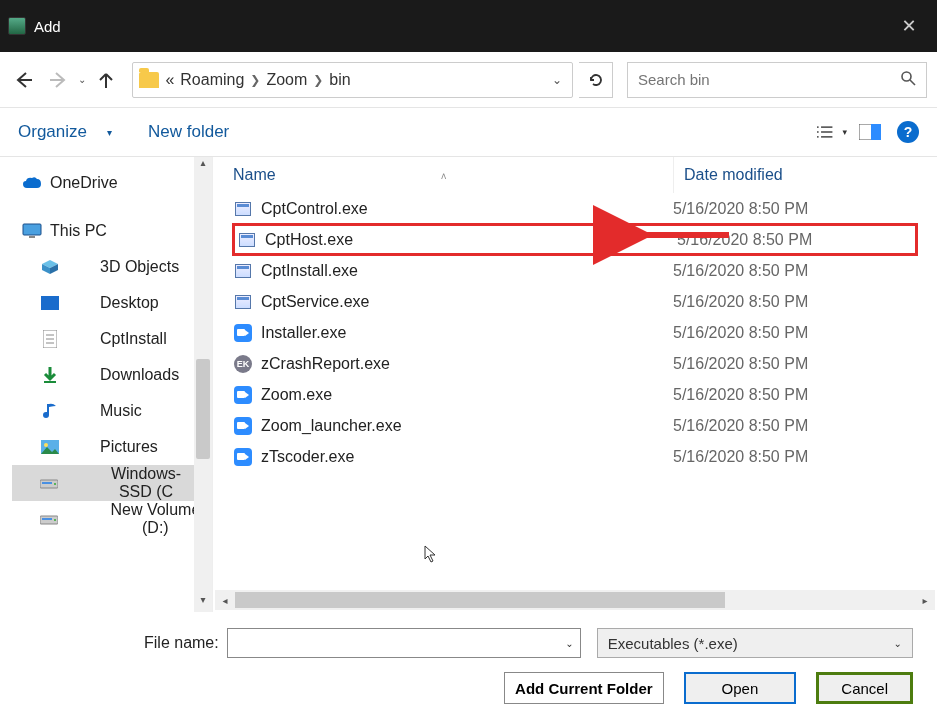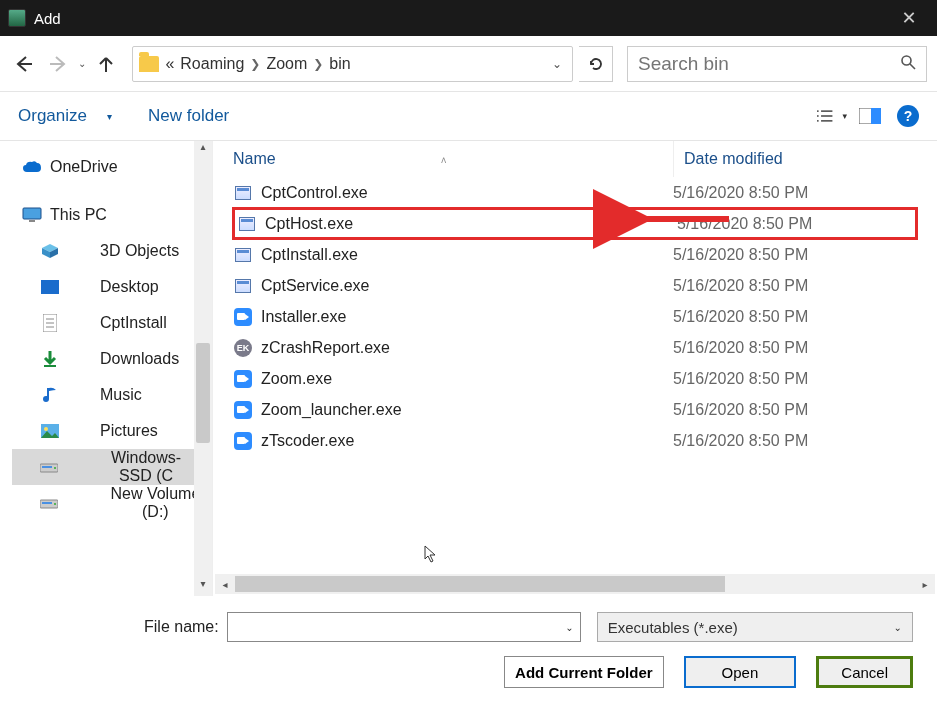--- a/index.html
+++ b/index.html
@@ -1,37 +1,37 @@
 <!DOCTYPE html>
 <html><head>
 <meta charset="utf-8">
 <style>
 * { box-sizing: border-box; margin: 0; padding: 0; font-family: "Segoe UI", Tahoma, sans-serif; }
 body { width: 937px; height: 710px; background: #fff; overflow: hidden; position: relative; }
 
 
-.titlebar { height: 36px; background: #1a1a1a; display: flex; align-items: center; color: #fff; padding: 0 8px; }
+.titlebar { height: 52px; background: #1a1a1a; display: flex; align-items: center; color: #fff; padding: 0 8px; }
 .titlebar .app-icon { width: 18px; height: 18px; background: linear-gradient(#5a8, #264); border: 1px solid #333; margin-right: 8px; border-radius: 2px; }
 .titlebar .title { font-size: 15px; flex: 1; }
 .titlebar .close { width: 40px; text-align: center; font-size: 18px; color: #ccc; cursor: pointer; }
 
 
 .navrow { height: 56px; display: flex; align-items: center; padding: 0 10px; gap: 6px; border-bottom: 1px solid #e5e5e5; }
 .nav-btn { width: 28px; height: 28px; display: flex; align-items: center; justify-content: center; color: #333; cursor: pointer; border-radius: 3px; }
 .nav-btn.disabled { color: #bbb; cursor: default; }
 .nav-chev { color: #555; font-size: 10px; }
 .addressbar { flex: 1; height: 36px; border: 1px solid #ccc; border-radius: 2px; display: flex; align-items: center; padding: 0 6px; gap: 6px; margin-left: 6px; }
 .folder-icon-sm { width: 20px; height: 16px; background: #f7c94a; border-radius: 2px 2px 0 0; position: relative; }
 .folder-icon-sm:before { content:""; position:absolute; top:-4px; left:0; width:10px; height:4px; background:#f7c94a; border-radius:2px 2px 0 0;}
 .crumb { font-size: 16px; color: #333; cursor: pointer; }
 .crumb-sep { color: #666; font-size: 12px; }
 .addr-drop { color:#555; font-size:12px; margin-left:auto; padding:0 4px; cursor:pointer;}
 .refresh-btn { width: 34px; height: 36px; border: 1px solid #ccc; border-left: none; display: flex; align-items:center; justify-content:center; cursor:pointer; }
 .searchbox { width: 300px; height: 36px; border: 1px solid #ccc; margin-left: 8px; display:flex; align-items:center; padding: 0 10px; color:#888; font-size:15px; }
-.searchbox input { border:none; outline:none; flex:1; font-size:19px; color:#0c4a6e; }
+.searchbox input { border:none; outline:none; flex:1; font-size:15px; color:#0c4a6e; }
 .search-icon { color:#555; font-size:16px; }
 
 
 .toolbar { height: 48px; display:flex; align-items:center; padding: 0 18px; }
 .tool-link { color:#12599c; font-size:17px; cursor:pointer; display:flex; align-items:center; gap:20px; }
 .tool-link .drop { font-size:10px; color:#12599c; }
 .tool-spacer { flex:1; }
 .tool-icon { width:30px; height:24px; display:flex; align-items:center; justify-content:center; color:#555; cursor:pointer; margin-left:8px; }
 .help-icon { width:22px; height:22px; border-radius:50%; background:#0a6cce; color:#fff; font-size:14px; font-weight:bold; display:flex; align-items:center; justify-content:center; margin-left:12px; cursor:pointer;}
 

